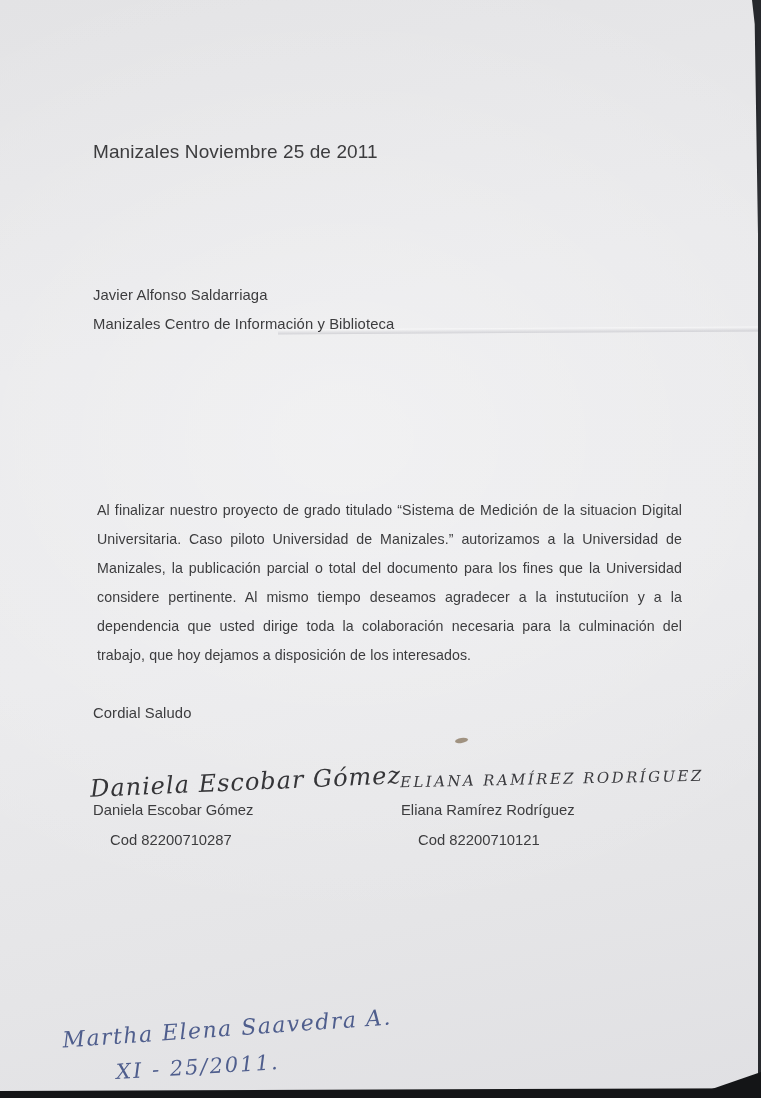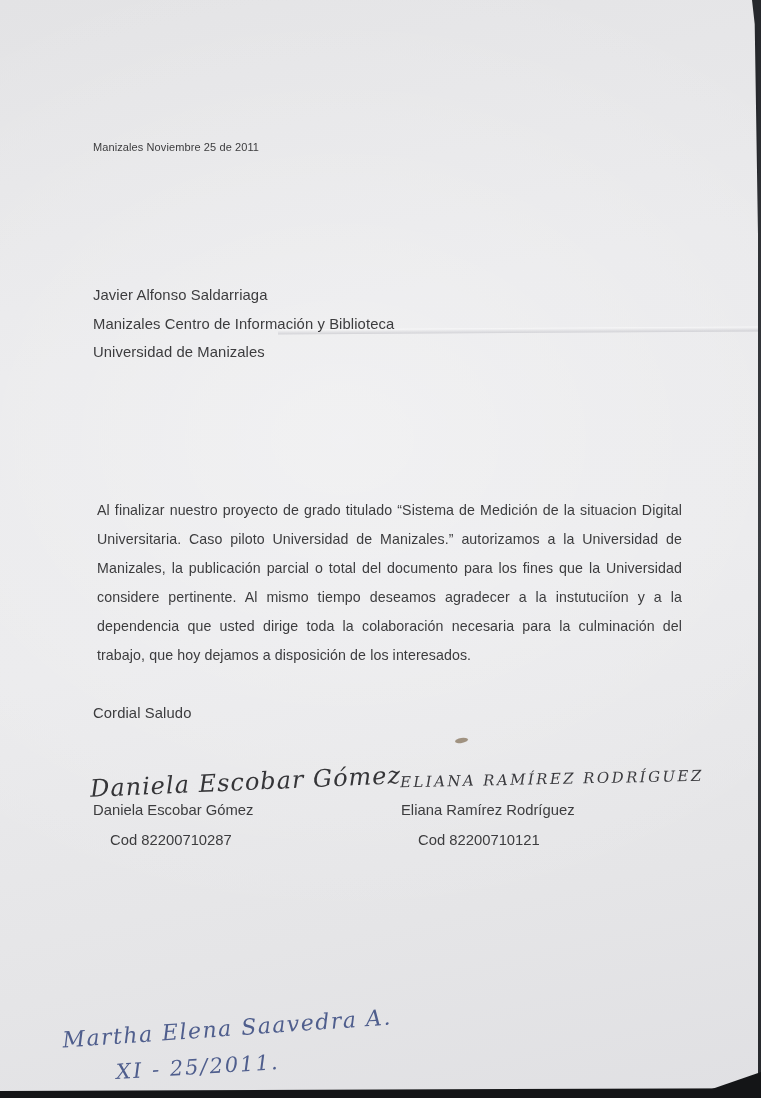--- a/index.html
+++ b/index.html
@@ -39,21 +39,21 @@
     background: linear-gradient(to bottom, rgba(255,255,255,0.6), rgba(165,165,174,0.38));
     transform: rotate(-0.35deg);
   }
   .speck {
     position: absolute; left: 455px; top: 738px; width: 13px; height: 5px;
     background: #93836d; border-radius: 50%; opacity: 0.85;
     transform: rotate(-8deg);
   }
   
   .t { position: absolute; font-size: 14.5px; letter-spacing: 0.1px; }
-  .date-line { left: 93px; top: 141px; font-size: 11px; }
+  .date-line { left: 93px; top: 141px; font-size: 19px; }
   .recipient { left: 93px; top: 281px; line-height: 28.5px; font-size: 14.8px; }
   .body-par {
     left: 97px; top: 496px; width: 585px;
     font-size: 14.2px; line-height: 29px; text-align: justify;
   }
   .closing { left: 93px; top: 694px; font-size: 14.8px; margin-top: 11px; }
   .sig-block { position: absolute; top: 766px; width: 310px; }
   .sig-block.left  { left: 90px; }
   .sig-block.right { left: 398px; }
   .typed-name { position: absolute; top: 36px; left: 3px; font-size: 14.8px; }
@@ -99,21 +99,20 @@
   <div class="edge-right-wedge"></div>
   <div class="edge-right-line"></div>
   <div class="edge-bottom"></div>
   <div class="corner-br"></div>
 
   <div class="t date-line">Manizales Noviembre 25 de 2011</div>
 
   <div class="t recipient">
     <div>Javier Alfonso Saldarriaga</div>
     <div>Manizales Centro de Información y Biblioteca</div>
-    <div>Universidad de Manizales</div>
   </div>
 
   <div class="t body-par">Al finalizar nuestro proyecto de grado titulado “Sistema de Medición de la situacion Digital Universitaria. Caso piloto Universidad de Manizales.” autorizamos a la Universidad de Manizales, la publicación parcial o total del documento para los fines que la Universidad considere pertinente. Al mismo tiempo deseamos agradecer a la instutuciíon y a la dependencia que usted dirige toda la colaboración necesaria para la culminación del trabajo, que hoy dejamos a disposición de los interesados.</div>
 
   <div class="t closing">Cordial Saludo</div>
 
   <div class="sig-block left">
     <div class="hand sig-hand-1">Daniela Escobar Gómez</div>
     <div class="typed-name">Daniela Escobar Gómez</div>
     <div class="code-line">Cod 82200710287</div>

